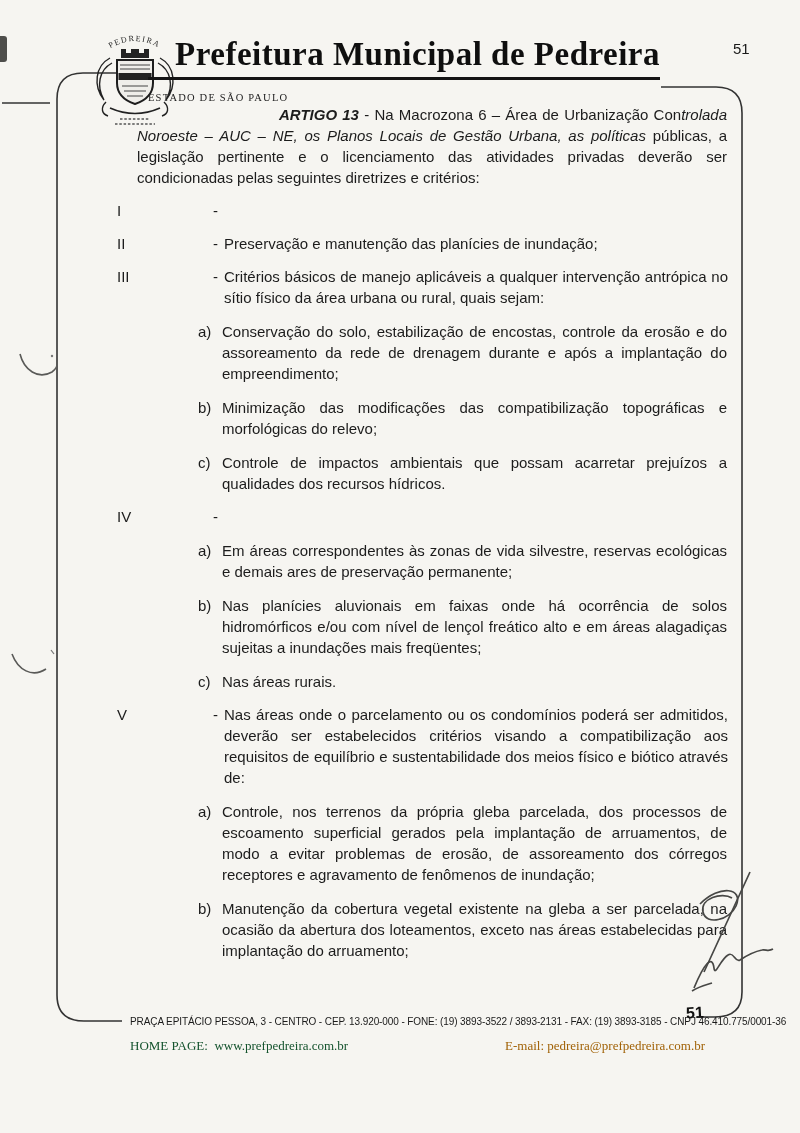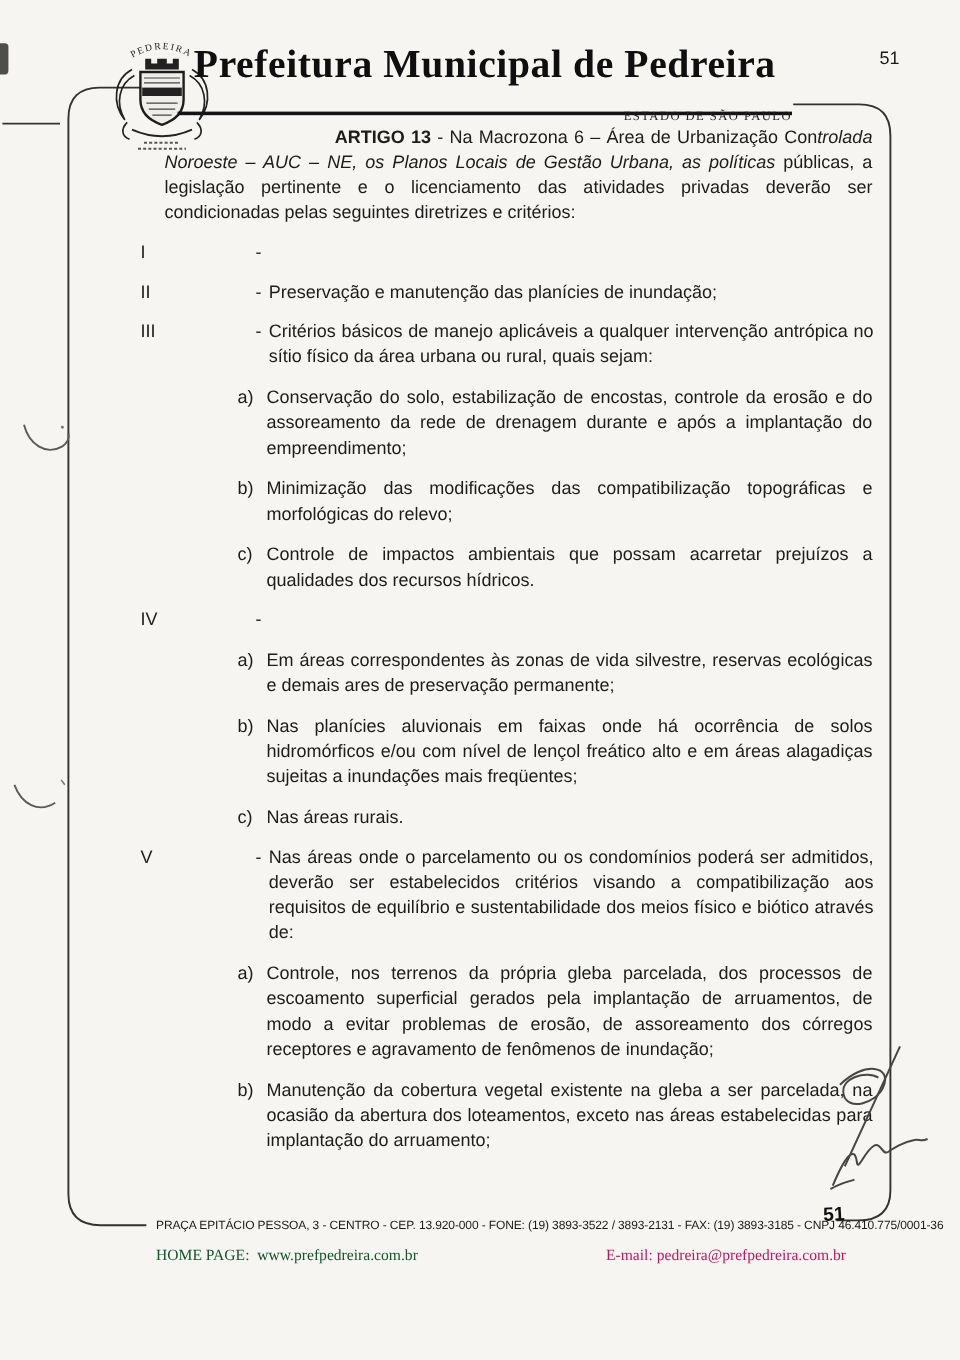--- a/index.html
+++ b/index.html
@@ -8,77 +8,77 @@
     width:800px;height:1133px;
     margin:0 auto;
     background:#f6f5f1;
     overflow:hidden;
     color:#1c1c1c;
     font-family:"Liberation Sans", sans-serif;
   }
   
   .title-wrap{
     position:absolute;left:148px;top:36px;width:512px;
-    text-align:center;
+    text-align:right;
     border-bottom:3.5px solid #141414;
-    padding-bottom:20px;
+    padding-bottom:4px;
   }
   .title{
     font-family:"Liberation Serif", serif;
     font-weight:bold;
     font-size:33px;
     letter-spacing:.5px;
     white-space:nowrap;
     color:#0f0f0f;
   }
   .subtitle{
     position:absolute;left:148px;top:92px;width:512px;
-    text-align:right;
+    text-align:left;
     font-family:"Liberation Serif", serif;
     font-size:10.5px;
     letter-spacing:1.2px;
     color:#222;
   }
   .pagenum-top{
     position:absolute;left:733px;top:40px;
     font-size:15px;color:#1a1a1a;
   }
   .crest{position:absolute;left:80px;top:28px;}
   
   .content{
     position:absolute;left:117px;top:104px;width:612px;
     font-size:15px;line-height:21px;
   }
   .intro{
     margin:0 0 0 20px;width:590px;
     text-indent:142px;
     text-align:justify;
   }
-  .bi{font-weight:bold;}
+  .bi{font-weight:bold;font-style:italic;}
   .it{font-style:italic;}
   .item{display:flex;margin-top:12px;}
   .item-num{width:96px;flex:none;}
   .item-dash{width:11px;flex:none;}
   .item-body{width:504px;text-align:justify;}
   .sub{display:flex;margin-left:81px;margin-top:13px;}
   .sub-letter{width:24px;flex:none;}
   .sub-body{width:505px;text-align:justify;}
   
   .footer-address{
     position:absolute;left:130px;top:1016px;width:565px;
     font-size:10px;letter-spacing:-0.1px;color:#1a1a1a;
     white-space:nowrap;
   }
   .footer-home{
     position:absolute;left:130px;top:1038px;
     font-family:"Liberation Serif", serif;font-size:13px;color:#14532d;
   }
   .footer-email{
     position:absolute;left:505px;top:1038px;
-    font-family:"Liberation Serif", serif;font-size:13px;color:#be185d;
+    font-family:"Liberation Serif", serif;font-size:13px;color:#a16207;
   }
   .pagenum-bottom{
     position:absolute;left:686px;top:1004px;
     font-size:16px;font-weight:bold;color:#111;
     transform:rotate(-3deg);
   }
   .overlay{position:absolute;left:0;top:0;pointer-events:none;}
   .smudge{
     position:absolute;left:0;top:36px;width:7px;height:26px;
     background:#30302e;border-radius:0 3px 3px 0;opacity:.85;

